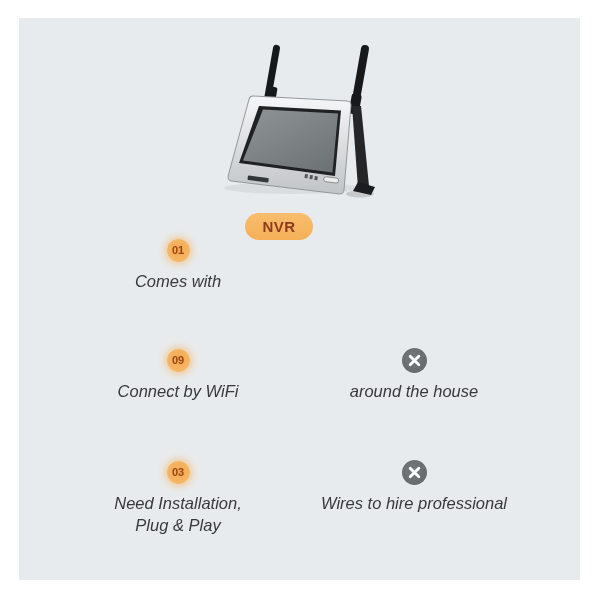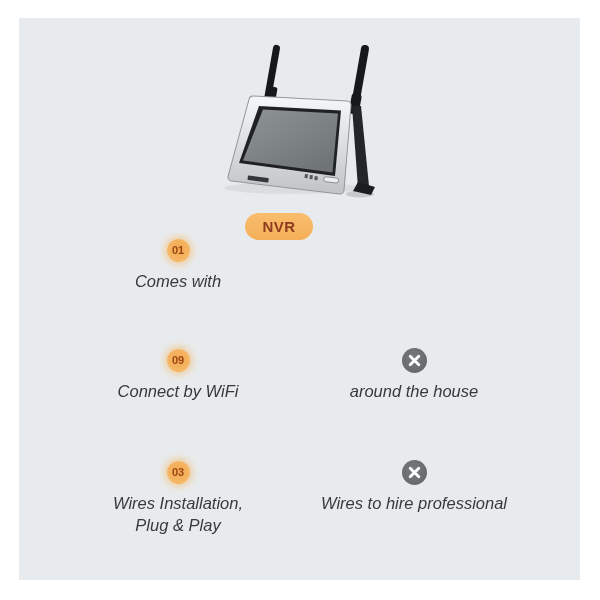--- a/index.html
+++ b/index.html
@@ -127,21 +127,21 @@
         </svg>
       </div>
     </div>
     <div class="line">around the house</div>
   </div>
 
   <div class="cell cell-left row3">
     <div class="icon-row">
       <div class="badge">03</div>
     </div>
-    <div class="line">Wires Installation,</div>
+    <div class="line">Need Installation,</div>
     <div class="line">Plug &amp; Play</div>
   </div>
 
   <div class="cell cell-right row3">
     <div class="icon-row">
       <div class="x-circle">
         <svg width="25" height="25" viewBox="0 0 25 25">
           <path d="M8.2 8.2 L16.8 16.8 M16.8 8.2 L8.2 16.8" stroke="#ffffff" stroke-width="2.8" stroke-linecap="round" fill="none"></path>
         </svg>
       </div>

